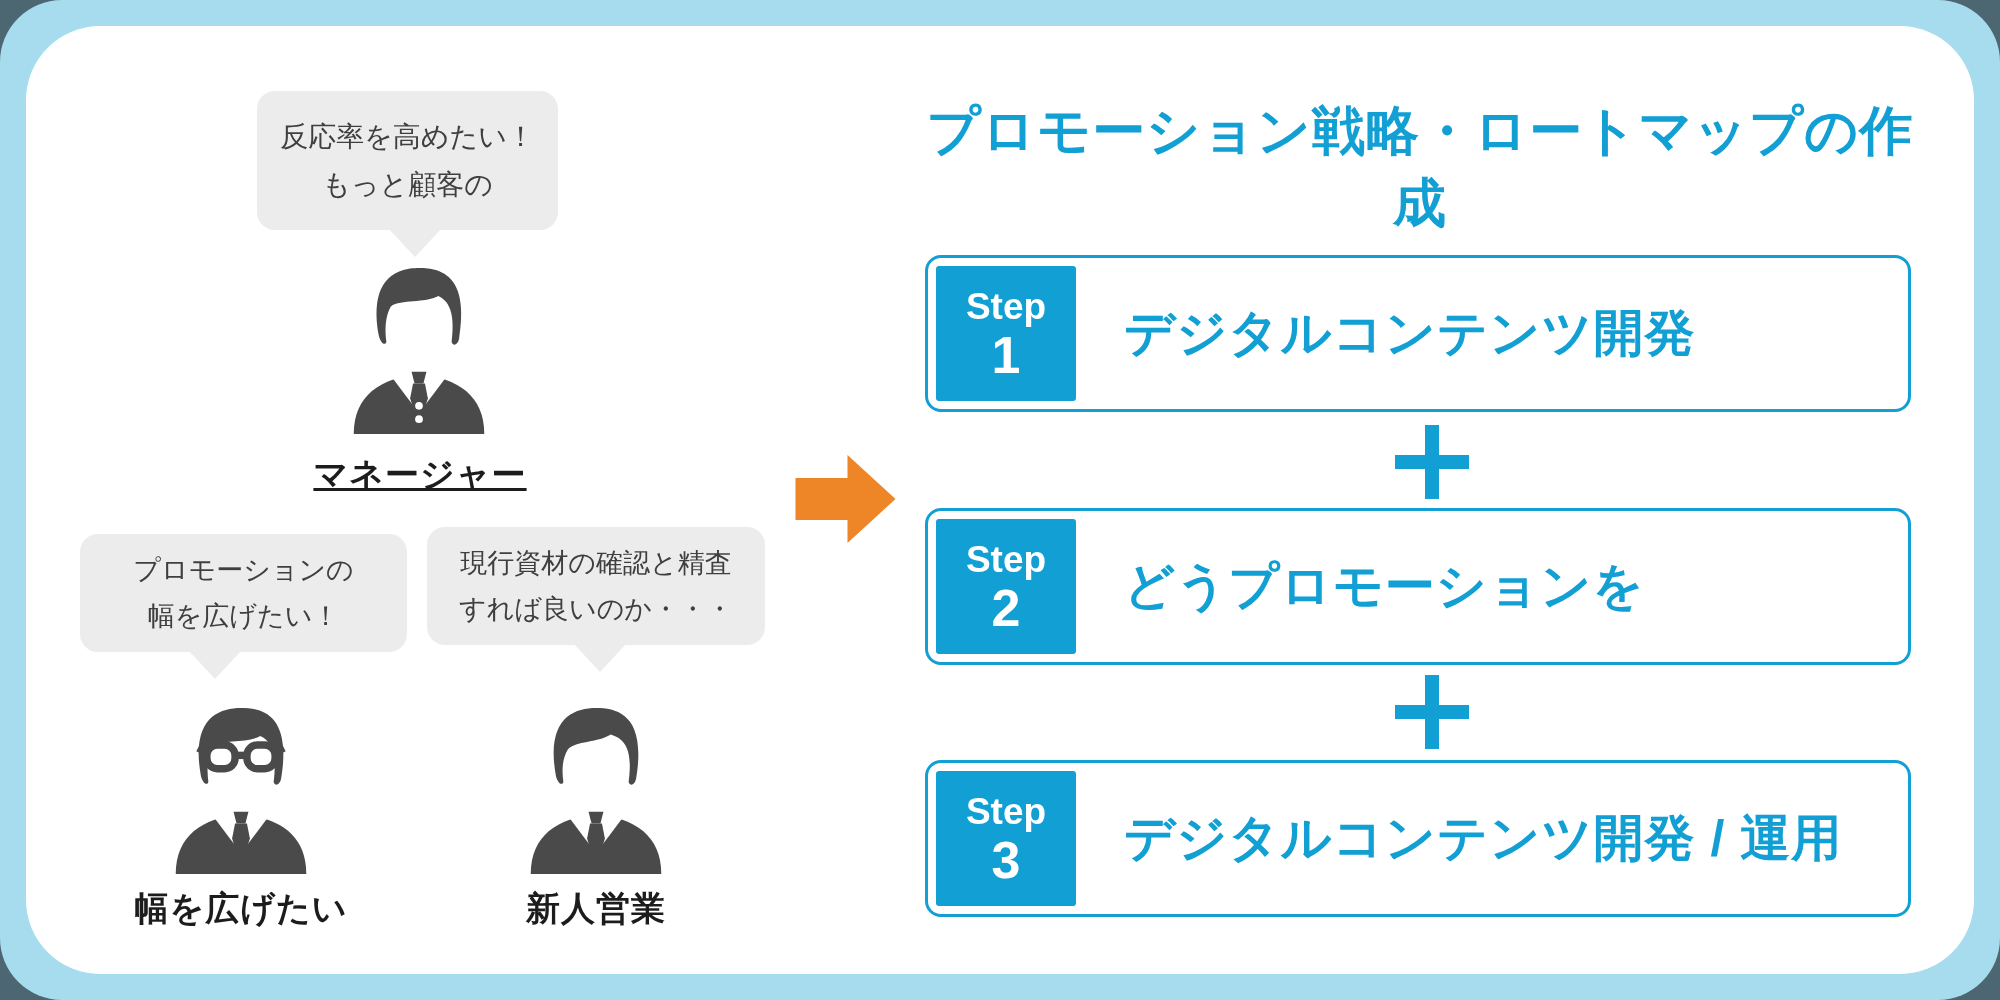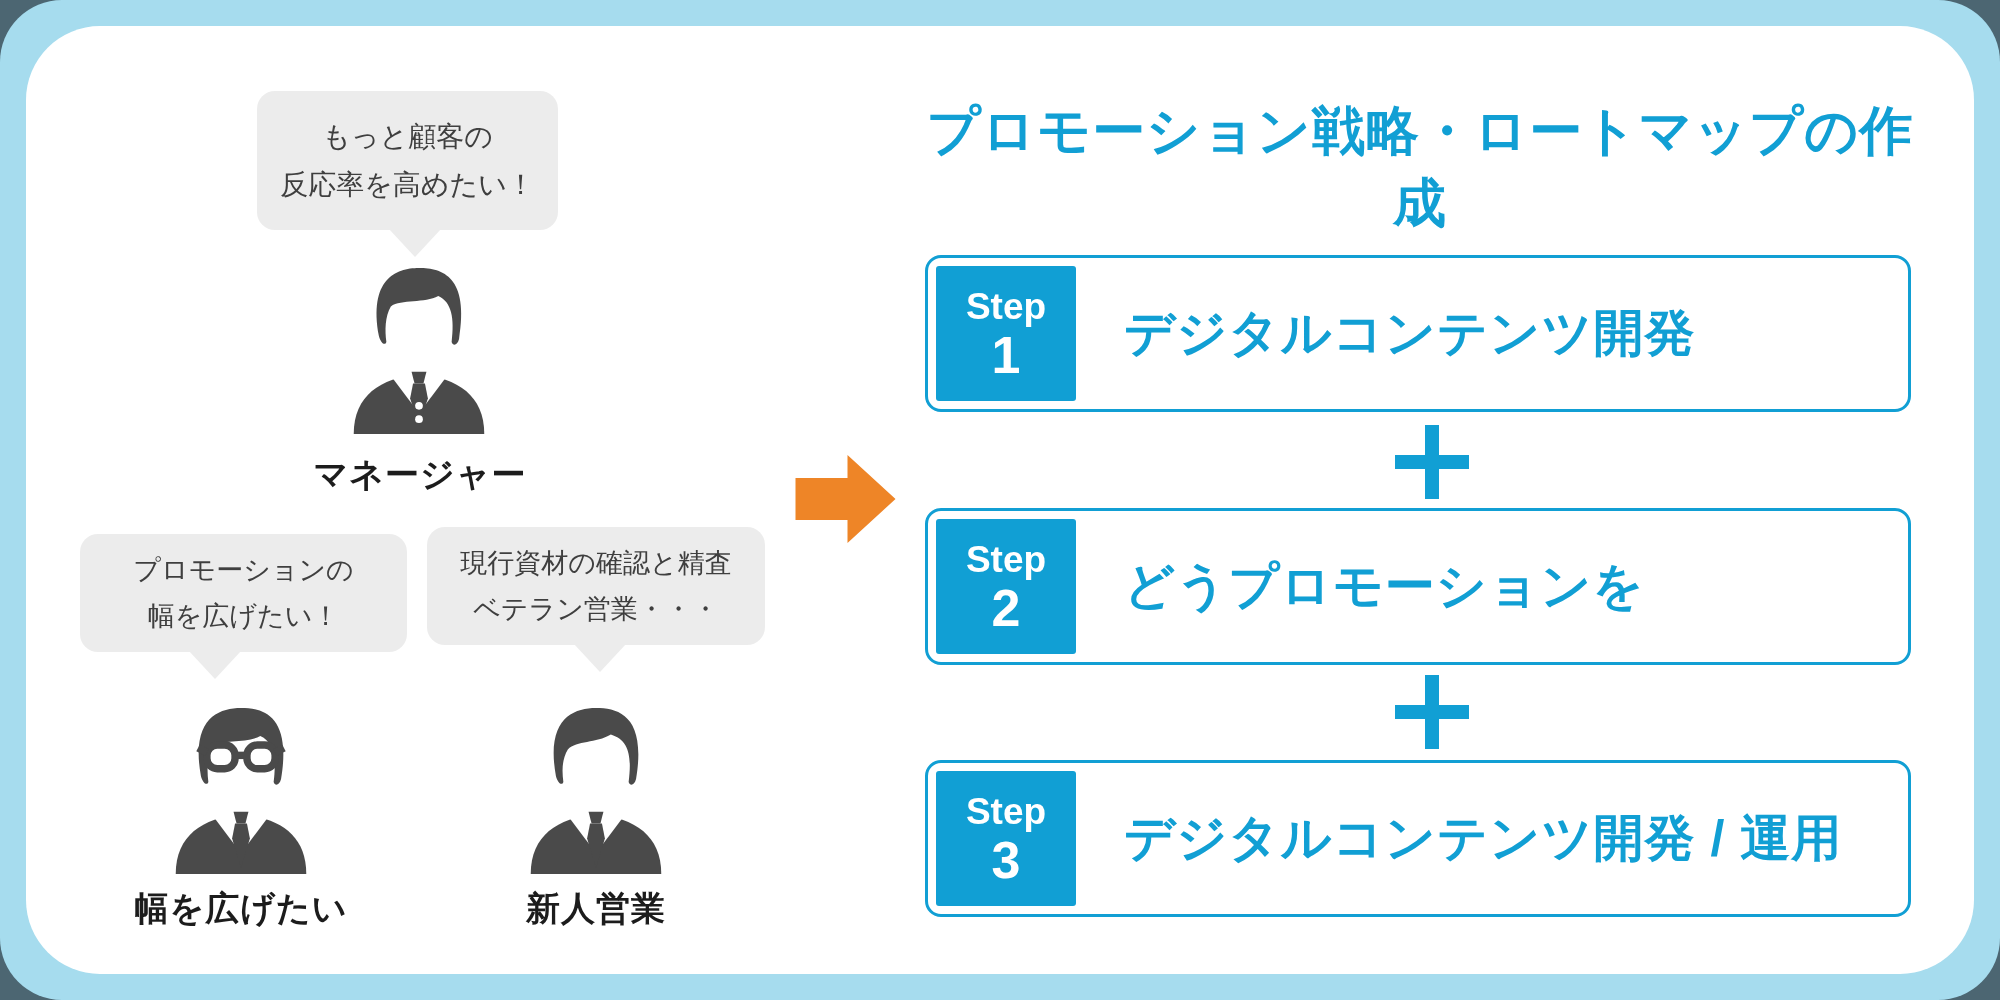--- a/index.html
+++ b/index.html
@@ -43,21 +43,21 @@
   .person{position:absolute;color:var(--person,#4a4a4a);}
   .person svg{width:100%;height:100%;display:block;}
   .p-manager{left:330px;top:250px;width:178px;height:196px;}
   .p-veteran{left:152px;top:690px;width:178px;height:196px;}
   .p-rookie{left:507px;top:690px;width:178px;height:196px;}
   .person-label{
     position:absolute;width:320px;text-align:center;
     font-size:34px;font-weight:700;color:var(--label-text,#1c1c1c);
     letter-spacing:1px;
   }
-  .l-manager{left:260px;top:452px;}
+  .l-manager{left:260px;top:452px;text-decoration:underline;}
   .l-veteran{left:81px;top:886px;}
   .l-rookie{left:436px;top:886px;}
 
   
   .arrow{position:absolute;left:795px;top:449px;width:101px;height:100px;}
   .arrow svg{width:100%;height:100%;display:block;}
 
   
   .panel-title{
     position:absolute;left:910px;top:96px;width:1020px;
@@ -98,32 +98,32 @@
 </head>
 <body>
 
 <div class="canvas">
   <div class="frame"></div>
   <div class="card"></div>
 
   <div>
 
     <div class="bubble b1">
+      <span>反応率を高めたい！</span>
       <span>もっと顧客の</span>
-      <span>反応率を高めたい！</span>
     </div>
 
     <div class="bubble b2">
       <span>プロモーションの</span>
       <span>幅を広げたい！</span>
     </div>
 
     <div class="bubble b3">
       <span>現行資材の確認と精査</span>
-      <span>ベテラン営業・・・</span>
+      <span>すれば良いのか・・・</span>
     </div>
 
     <div class="person p-manager">
       <svg viewBox="0 0 120 120" fill="currentColor">
         <path d="M16 118 C16 92 34 80 60 78 C86 80 104 92 104 118 Z"></path>
         <path d="M42 80 L60 104 L78 80 L60 74 Z" fill="#ffffff"></path>
         <path d="M55 76 L65 76 L63 84 L57 84 Z"></path>
         <path d="M56 84 L64 84 L66 94 L60 112 L54 94 Z"></path>
         <path d="M33 52 C26 14 44 6 60 6 C76 6 94 12 87 54 C86 58 83 59 82 56 C84 40 82 29 73 25 C64 30 48 27 41 32 C37 39 37 48 38 56 C37 59 34 56 33 52 Z"></path>
         <circle cx="60" cy="99" r="2.6" fill="#ffffff"></circle>

